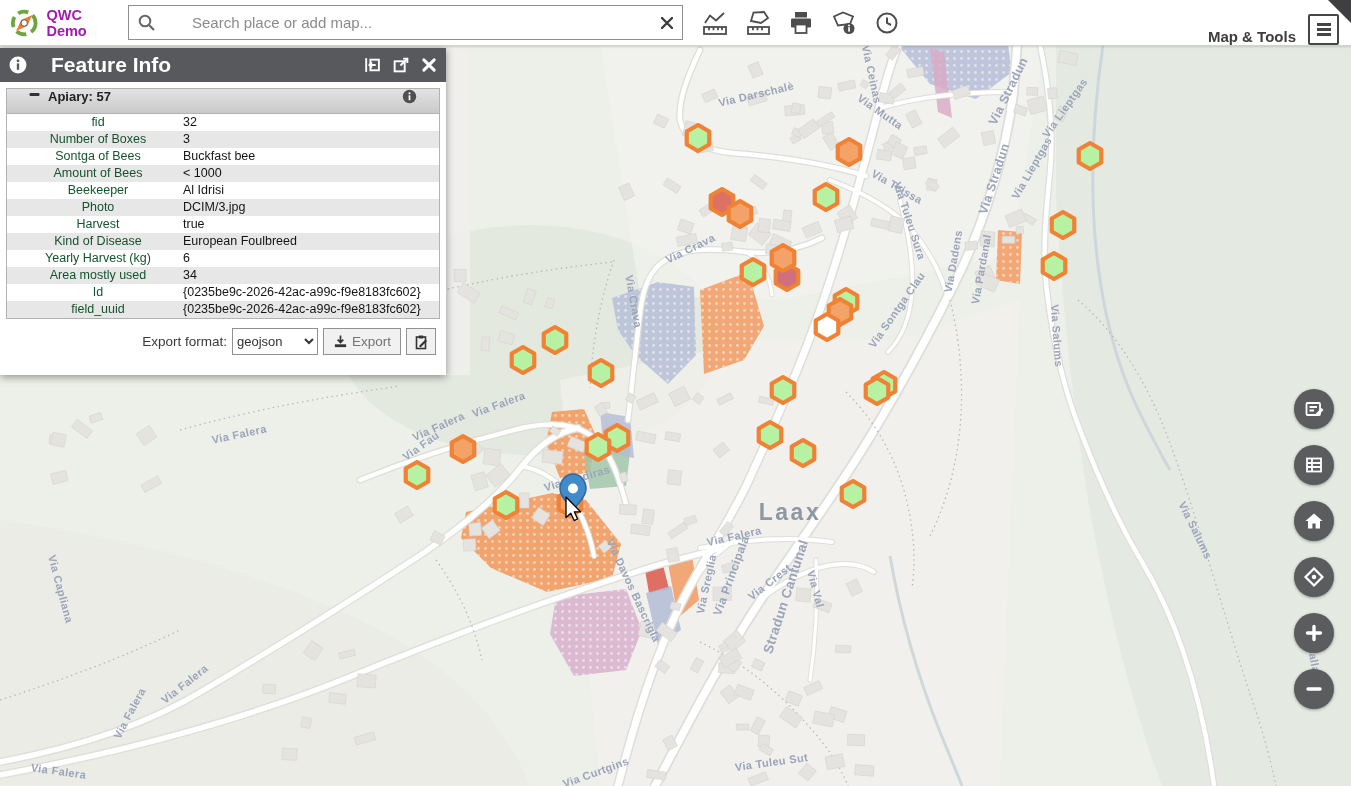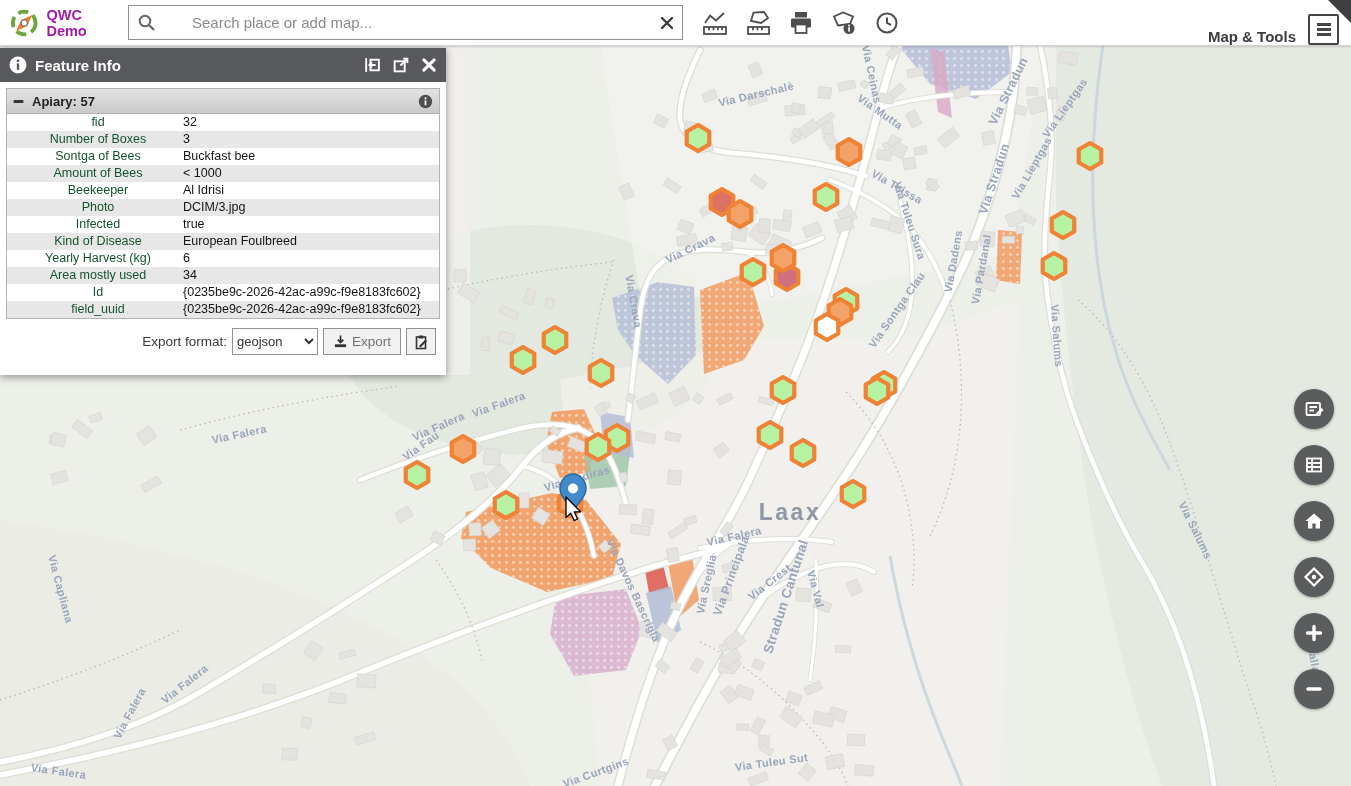--- a/index.html
+++ b/index.html
@@ -25,27 +25,27 @@
   #menu-group{position:absolute;right:12px;top:0;height:45px;display:flex;align-items:flex-end;gap:12px;}
   #menu-label{font-weight:bold;font-size:15px;color:#3d3d3d;}
   #burger{width:27px;height:27px;border:2px solid #454545;border-radius:2px;background:#fff;
           display:flex;flex-direction:column;align-items:center;justify-content:center;gap:2.5px;cursor:pointer;}
   #burger span{display:block;width:14px;height:2.4px;background:#454545;}
   #corner-tri{position:absolute;top:0;right:0;z-index:40;cursor:pointer;}
   
   #fi-panel{position:absolute;left:0;top:48px;width:446px;background:#fff;z-index:25;
             box-shadow:0 2px 8px rgba(0,0,0,.4);}
   #fi-header{height:34px;background:#57595c;color:#fff;display:flex;align-items:center;padding:0 9px;}
-  #fi-title{font-weight:bold;font-size:15px;margin-left:8px;}
+  #fi-title{font-weight:bold;font-size:21px;margin-left:24px;}
   #fi-hicons{margin-left:auto;display:flex;align-items:center;gap:11px;}
   .hib{background:none;border:none;padding:0;cursor:pointer;display:flex;}
   #fi-body{padding:6px 6px 0 6px;}
   #fi-feature{border:1px solid #b2b2b2;}
   #fi-featurebar{height:24px;background:linear-gradient(#e3e3e3,#c9c9c9);display:flex;
-                 align-items:center;padding:0 6px;border-bottom:1px solid #b2b2b2;}
+                 padding:0 22px;border-bottom:1px solid #b2b2b2;}
   #fi-feature-title{font-weight:bold;font-size:13px;color:#222;margin-left:8px;}
   #fi-featurebar .right{margin-left:auto;display:flex;}
   .fi-row{display:flex;height:17px;line-height:17px;font-size:12.5px;}
   .fi-row:nth-child(even){background:#e7e7e7;}
   .fi-label{width:170px;padding-left:6px;color:#14532d;overflow:hidden;white-space:nowrap;text-align:center;}
   .fi-value{flex:1;color:#151515;overflow:hidden;white-space:nowrap;}
   #fi-exportbar{display:flex;align-items:center;justify-content:flex-end;gap:5px;
                 padding:9px 4px 20px 0;font-size:13.5px;color:#3a3a3a;}
   #export-select{width:86px;height:27px;border:1px solid #919191;background:#fff;font-size:13px;
                  color:#333;font-family:"Liberation Sans",sans-serif;}
@@ -546,21 +546,21 @@
             </div>
             <div class="fi-row">
               <div class="fi-label">Beekeeper</div>
               <div class="fi-value">Al Idrisi</div>
             </div>
             <div class="fi-row">
               <div class="fi-label">Photo</div>
               <div class="fi-value">DCIM/3.jpg</div>
             </div>
             <div class="fi-row">
-              <div class="fi-label">Infected</div>
+              <div class="fi-label">Harvest</div>
               <div class="fi-value">true</div>
             </div>
             <div class="fi-row">
               <div class="fi-label">Kind of Disease</div>
               <div class="fi-value">European Foulbreed</div>
             </div>
             <div class="fi-row">
               <div class="fi-label">Yearly Harvest (kg)</div>
               <div class="fi-value">6</div>
             </div>

